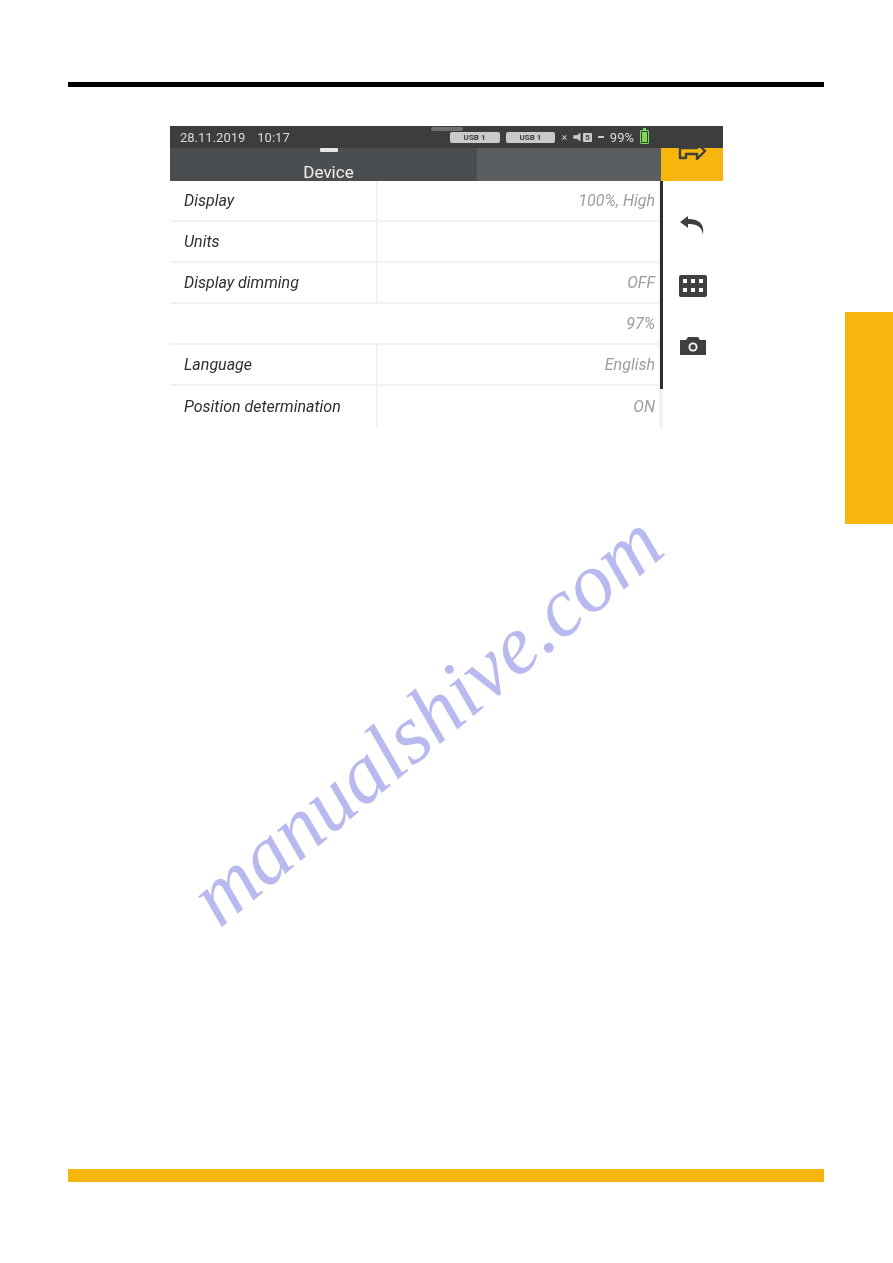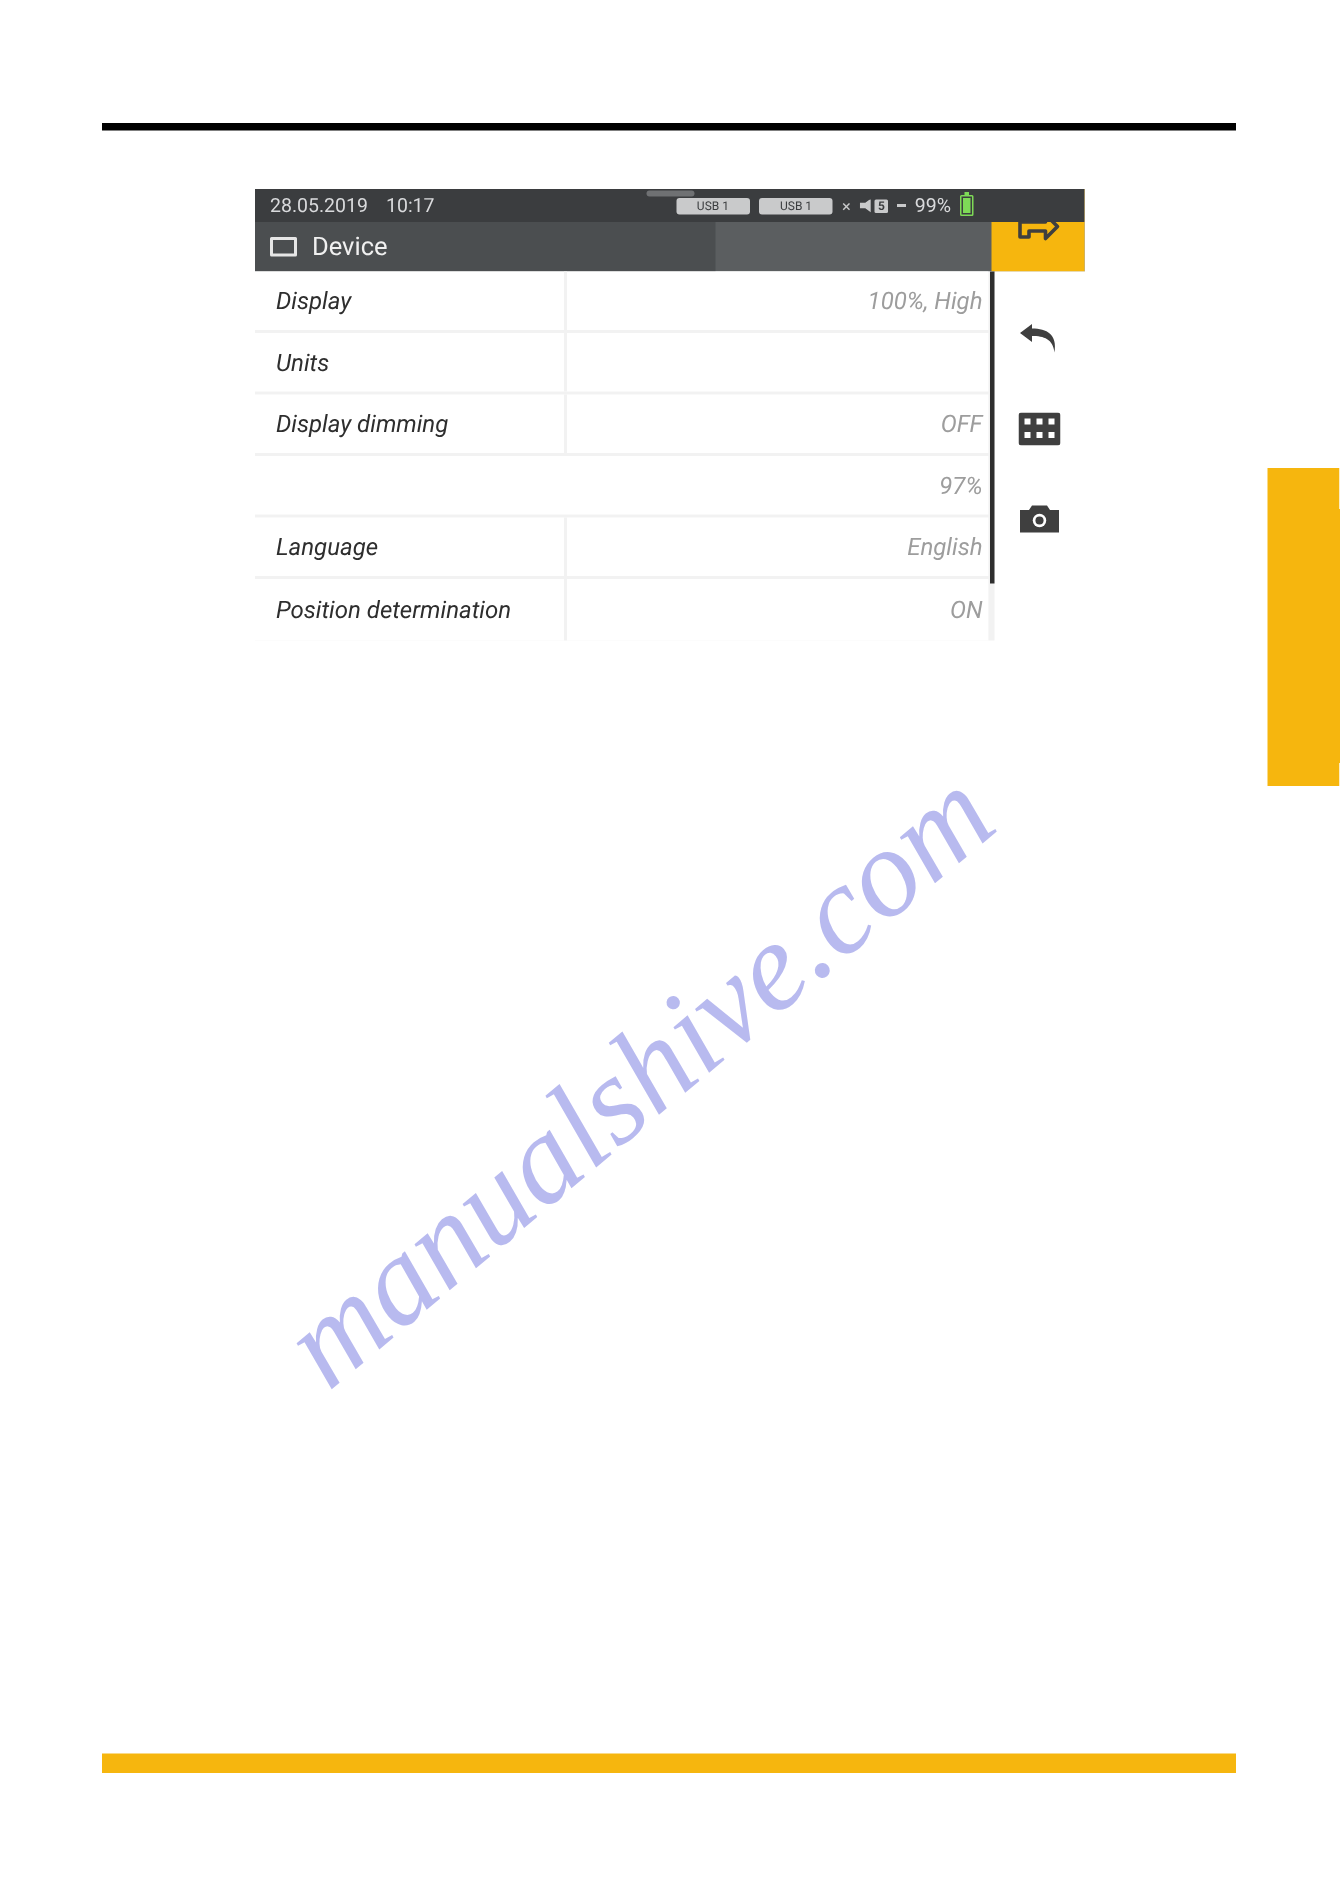--- a/index.html
+++ b/index.html
@@ -43,21 +43,21 @@
     left: 50%; top: 1px;
     transform: translateX(-50%);
     width: 32px; height: 4px;
     background: #6f7173;
     border-radius: 2px;
   }
   .sb-chip {
     background: #c9cacb;
     color: #3b3d3f;
     font-size: 8px;
-    font-weight: 400;
+    font-weight: 700;
     padding: 1px 14px;
     border-radius: 2px;
     display: inline-flex;
     align-items: center;
     height: 11px;
   }
   .sb-x { font-size: 11px; color: #c9cacb; }
   .sb-vol {
     display: inline-flex; align-items: center; gap: 1px;
   }
@@ -87,20 +87,21 @@
   }
   .title-tab {
     background: #4b4e50;
     width: 307px;
     display: flex;
     align-items: center;
     gap: 10px;
     padding-left: 10px;
     color: #f0f0f0;
     font-size: 17px;
+    flex-direction: column;
   }
   .title-tab .tab-icon {
     width: 18px; height: 13px;
     border: 2px solid #e6e6e6;
     border-radius: 1px;
   }
   .title-right {
     margin-left: auto;
     width: 62px;
     background: #f6b60e;
@@ -205,21 +206,21 @@
 </head>
 <body>
 
 <div class="page-rule"></div>
 
 <div class="device-screen">
 
   <div class="status-bar">
     <div class="drag-handle"></div>
     <div class="status-left">
-      <span>28.05.2019</span>
+      <span>28.11.2019</span>
       <span>10:17</span>
     </div>
     <div class="status-right">
       <span class="sb-chip">USB 1</span>
       <span class="sb-chip">USB 1</span>
       <span class="sb-x">×</span>
       <span class="sb-vol">
         <span class="sb-vol-ico"></span>
         <span class="sb-vol-num">5</span>
       </span>

